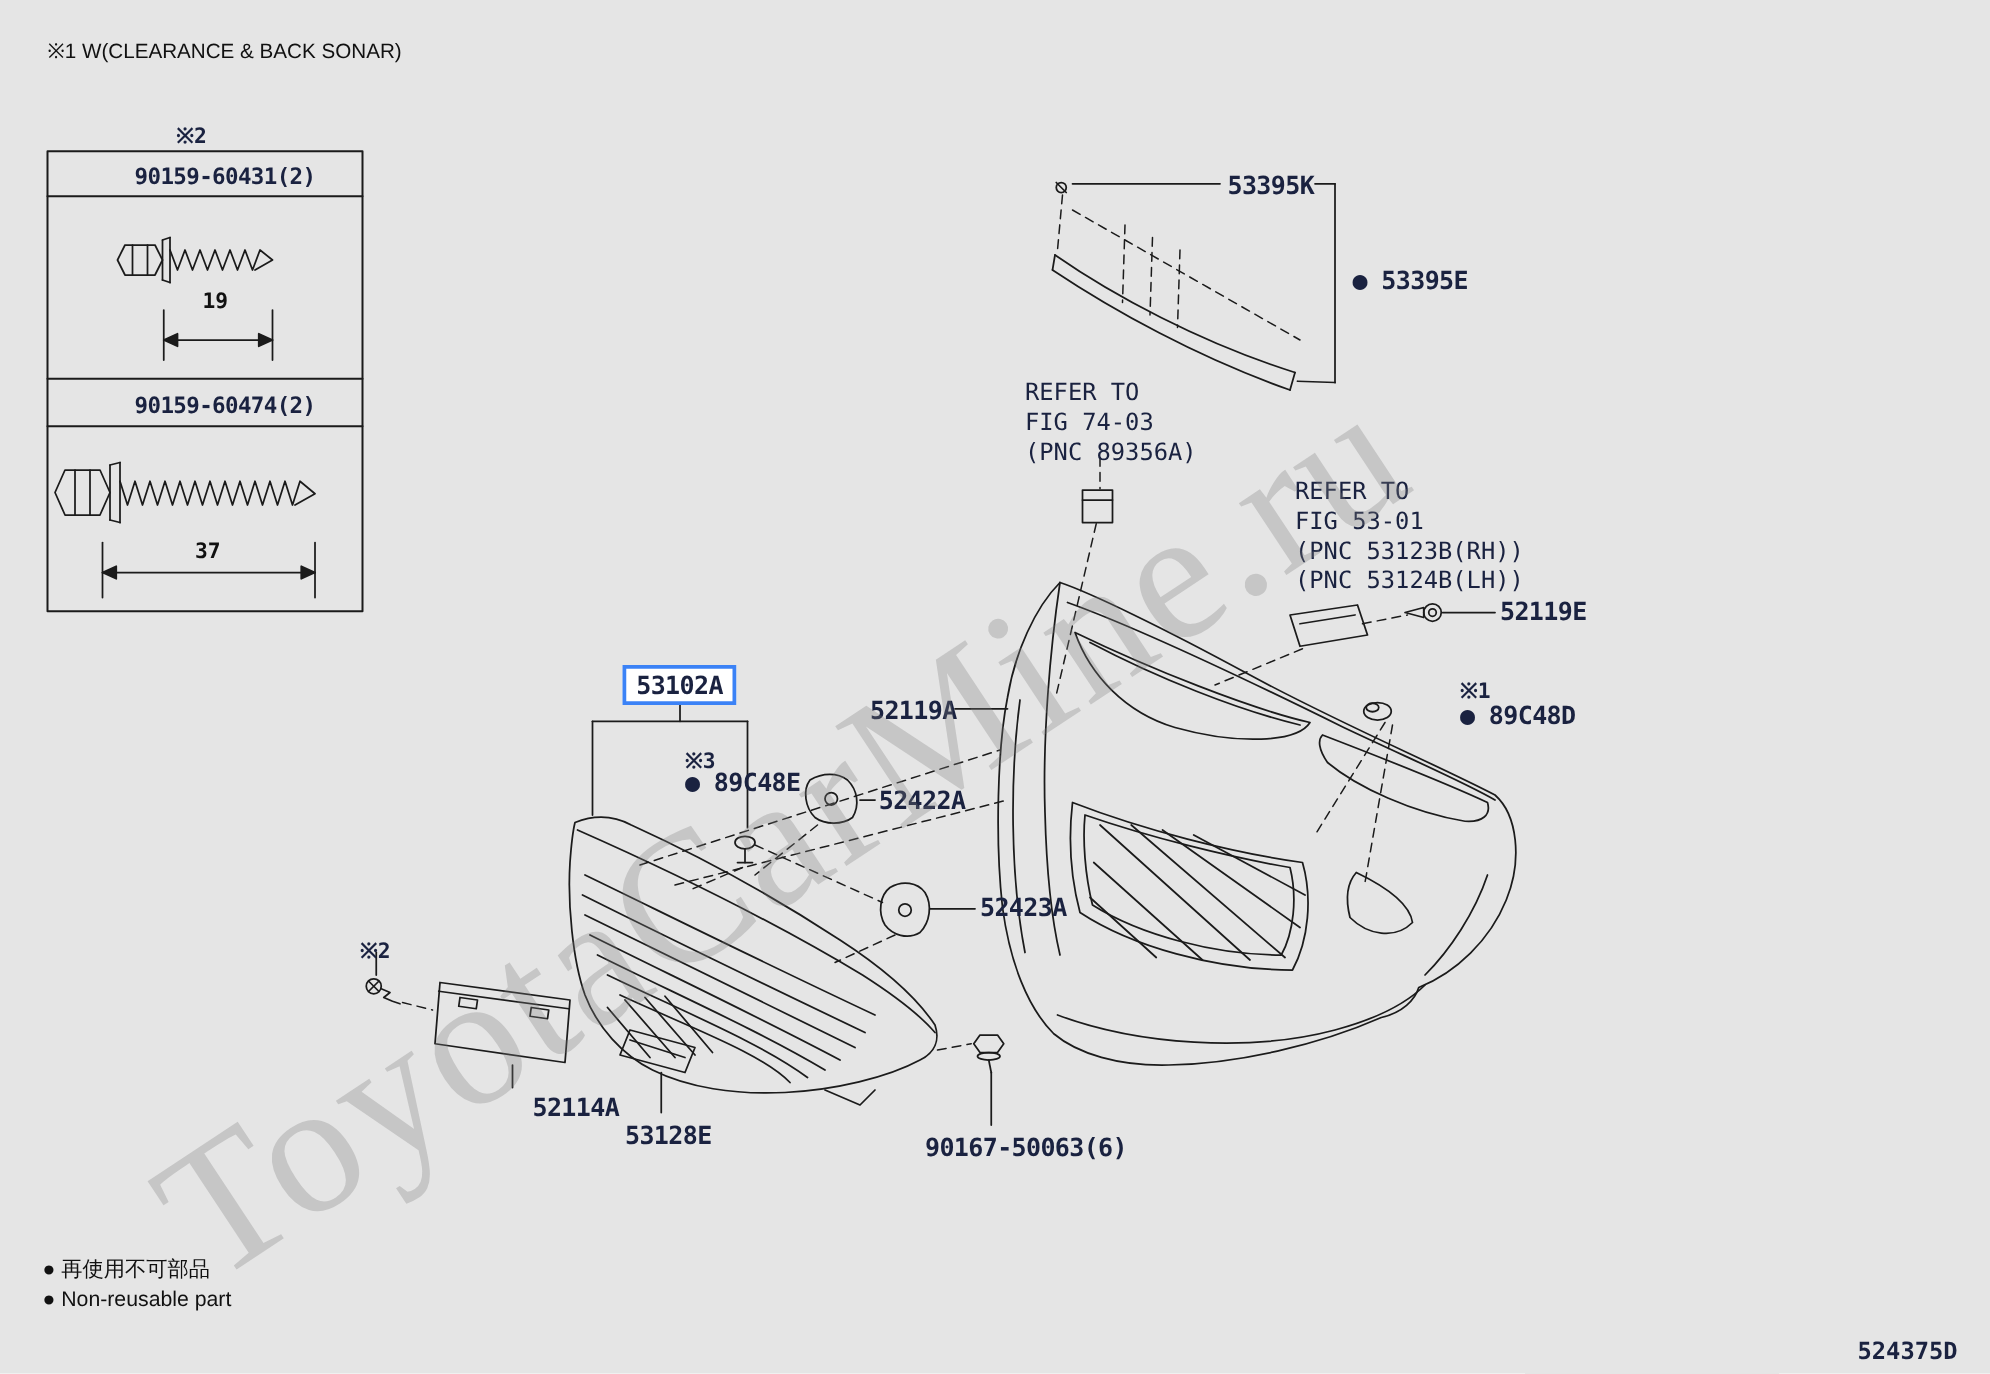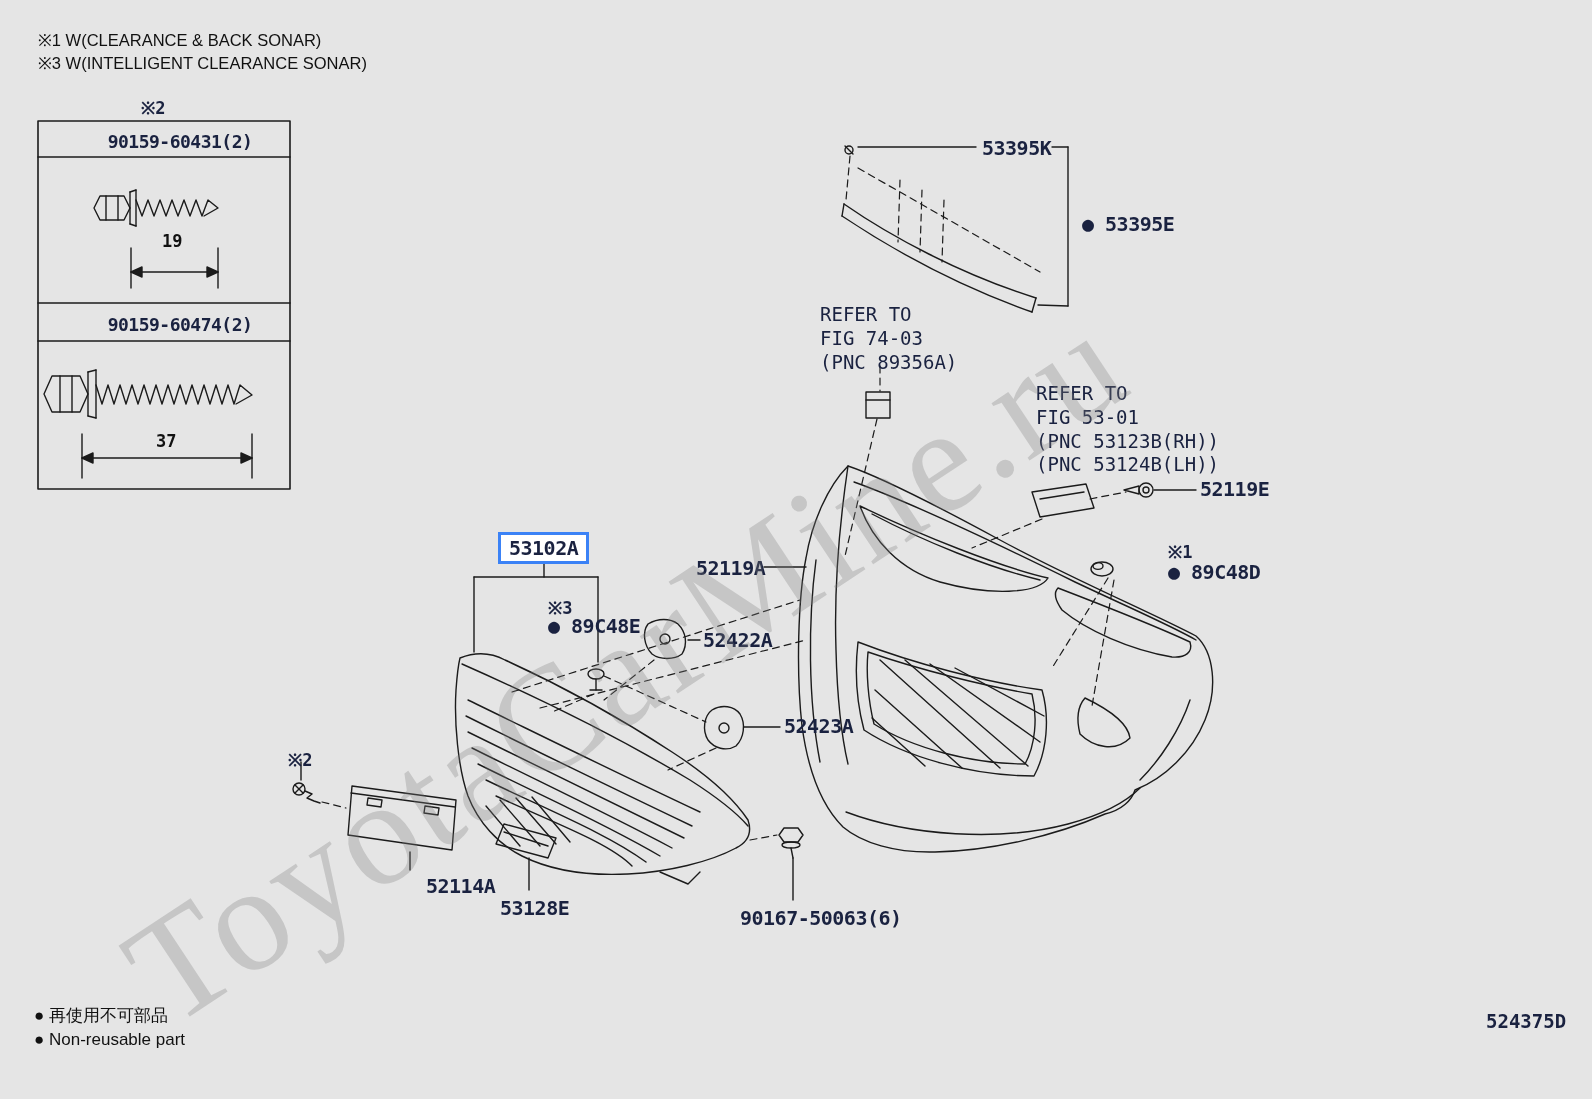--- a/index.html
+++ b/index.html
@@ -241,21 +241,20 @@
         </g>
       </g>
 
       <g>
         <line x1="764" y1="567" x2="806" y2="567"></line>
       </g>
     </g>
   </svg>
 
   <div class="note" style="left:38px;top:28px;">※1 W(CLEARANCE &amp; BACK SONAR)</div>
-  <div class="note" style="left:38px;top:51px;">※3 W(INTELLIGENT CLEARANCE SONAR)</div>
 
   <div class="ref" style="left:141px;top:96px;">※2</div>
   <div class="hdr" style="left:38px;top:131px;">90159-60431(2)</div>
   <div class="dim" style="left:162px;top:231px;">19</div>
   <div class="hdr" style="left:38px;top:314px;">90159-60474(2)</div>
   <div class="dim" style="left:156px;top:431px;">37</div>
 
   <div class="lbl" style="left:982px;top:136px;">53395K</div>
   <div class="lbl" style="left:1082px;top:212px;">● 53395E</div>
 
@@ -287,16 +286,16 @@
   <div class="lbl" style="left:784px;top:714px;">52423A</div>
 
   <div class="ref" style="left:288px;top:748px;">※2</div>
   <div class="lbl" style="left:384px;top:874px;margin-left:42px;">52114A</div>
   <div class="lbl" style="left:500px;top:896px;">53128E</div>
   <div class="lbl" style="left:740px;top:906px;">90167-50063(6)</div>
 
   <div class="legend-line" style="left:34px;top:1004px;">● 再使用不可部品</div>
   <div class="legend-line" style="left:34px;top:1030px;">● Non-reusable part</div>
 
-  <div class="footer-code" style="left:1486px;top:1010px;">524375D</div>
+  <div class="footer-code" style="left:1486px;top:1070px;">524375D</div>
 
   <div class="watermark">ToyotaCarMine.ru</div>
 </div>
 
 </body></html>

